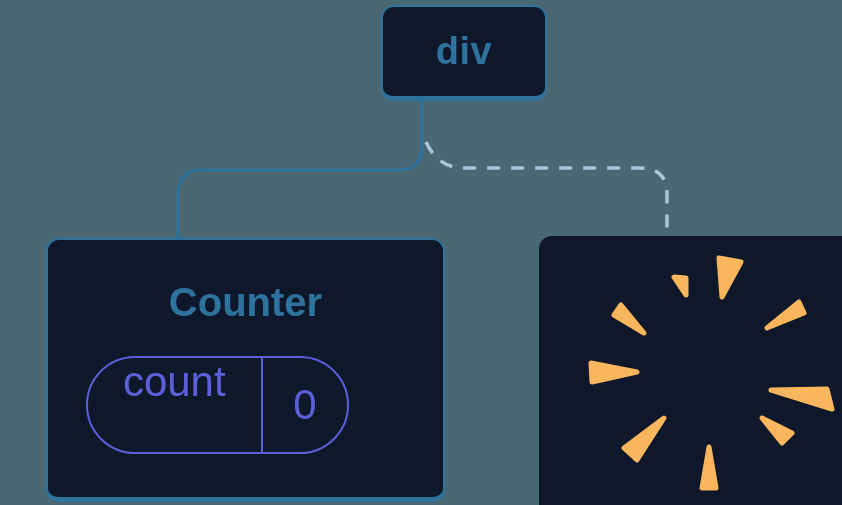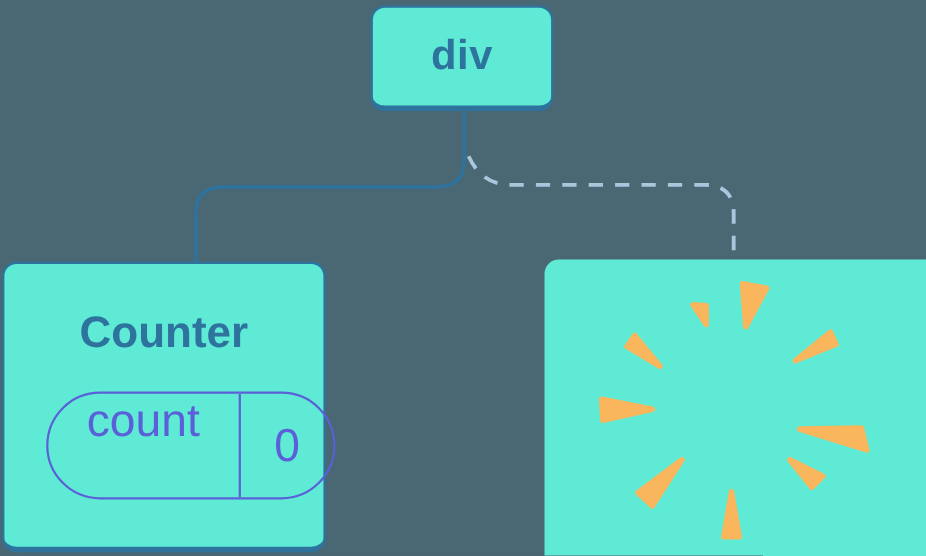--- a/index.html
+++ b/index.html
@@ -17,24 +17,25 @@
   .connector-layer {
     position: absolute;
     left: 0;
     top: 0;
     width: 842px;
     height: 505px;
     z-index: 1;
   }
   .node-card {
     position: absolute;
-    background: #5eead4;
+    background: #0f172a;
     border-radius: 13px;
     z-index: 2;
     box-sizing: border-box;
+    margin-left: 44px;
   }
   .root-node {
     left: 337px;
     top: 5px;
     width: 166px;
     height: 96px;
     border: 2.5px solid #2D739E;
     border-bottom-width: 5px;
     display: flex;
     align-items: center;
@@ -42,21 +43,21 @@
   }
   .root-label {
     color: #2D739E;
     font-size: 38px;
     font-weight: 600;
     letter-spacing: 0.5px;
   }
   .counter-node {
     left: 2px;
     top: 238px;
-    width: 294px;
+    width: 399px;
     height: 264px;
     border: 2.5px solid #2D739E;
     border-bottom-width: 5px;
   }
   .counter-title {
     position: absolute;
     left: 0;
     right: 0;
     top: 40px;
     text-align: center;

